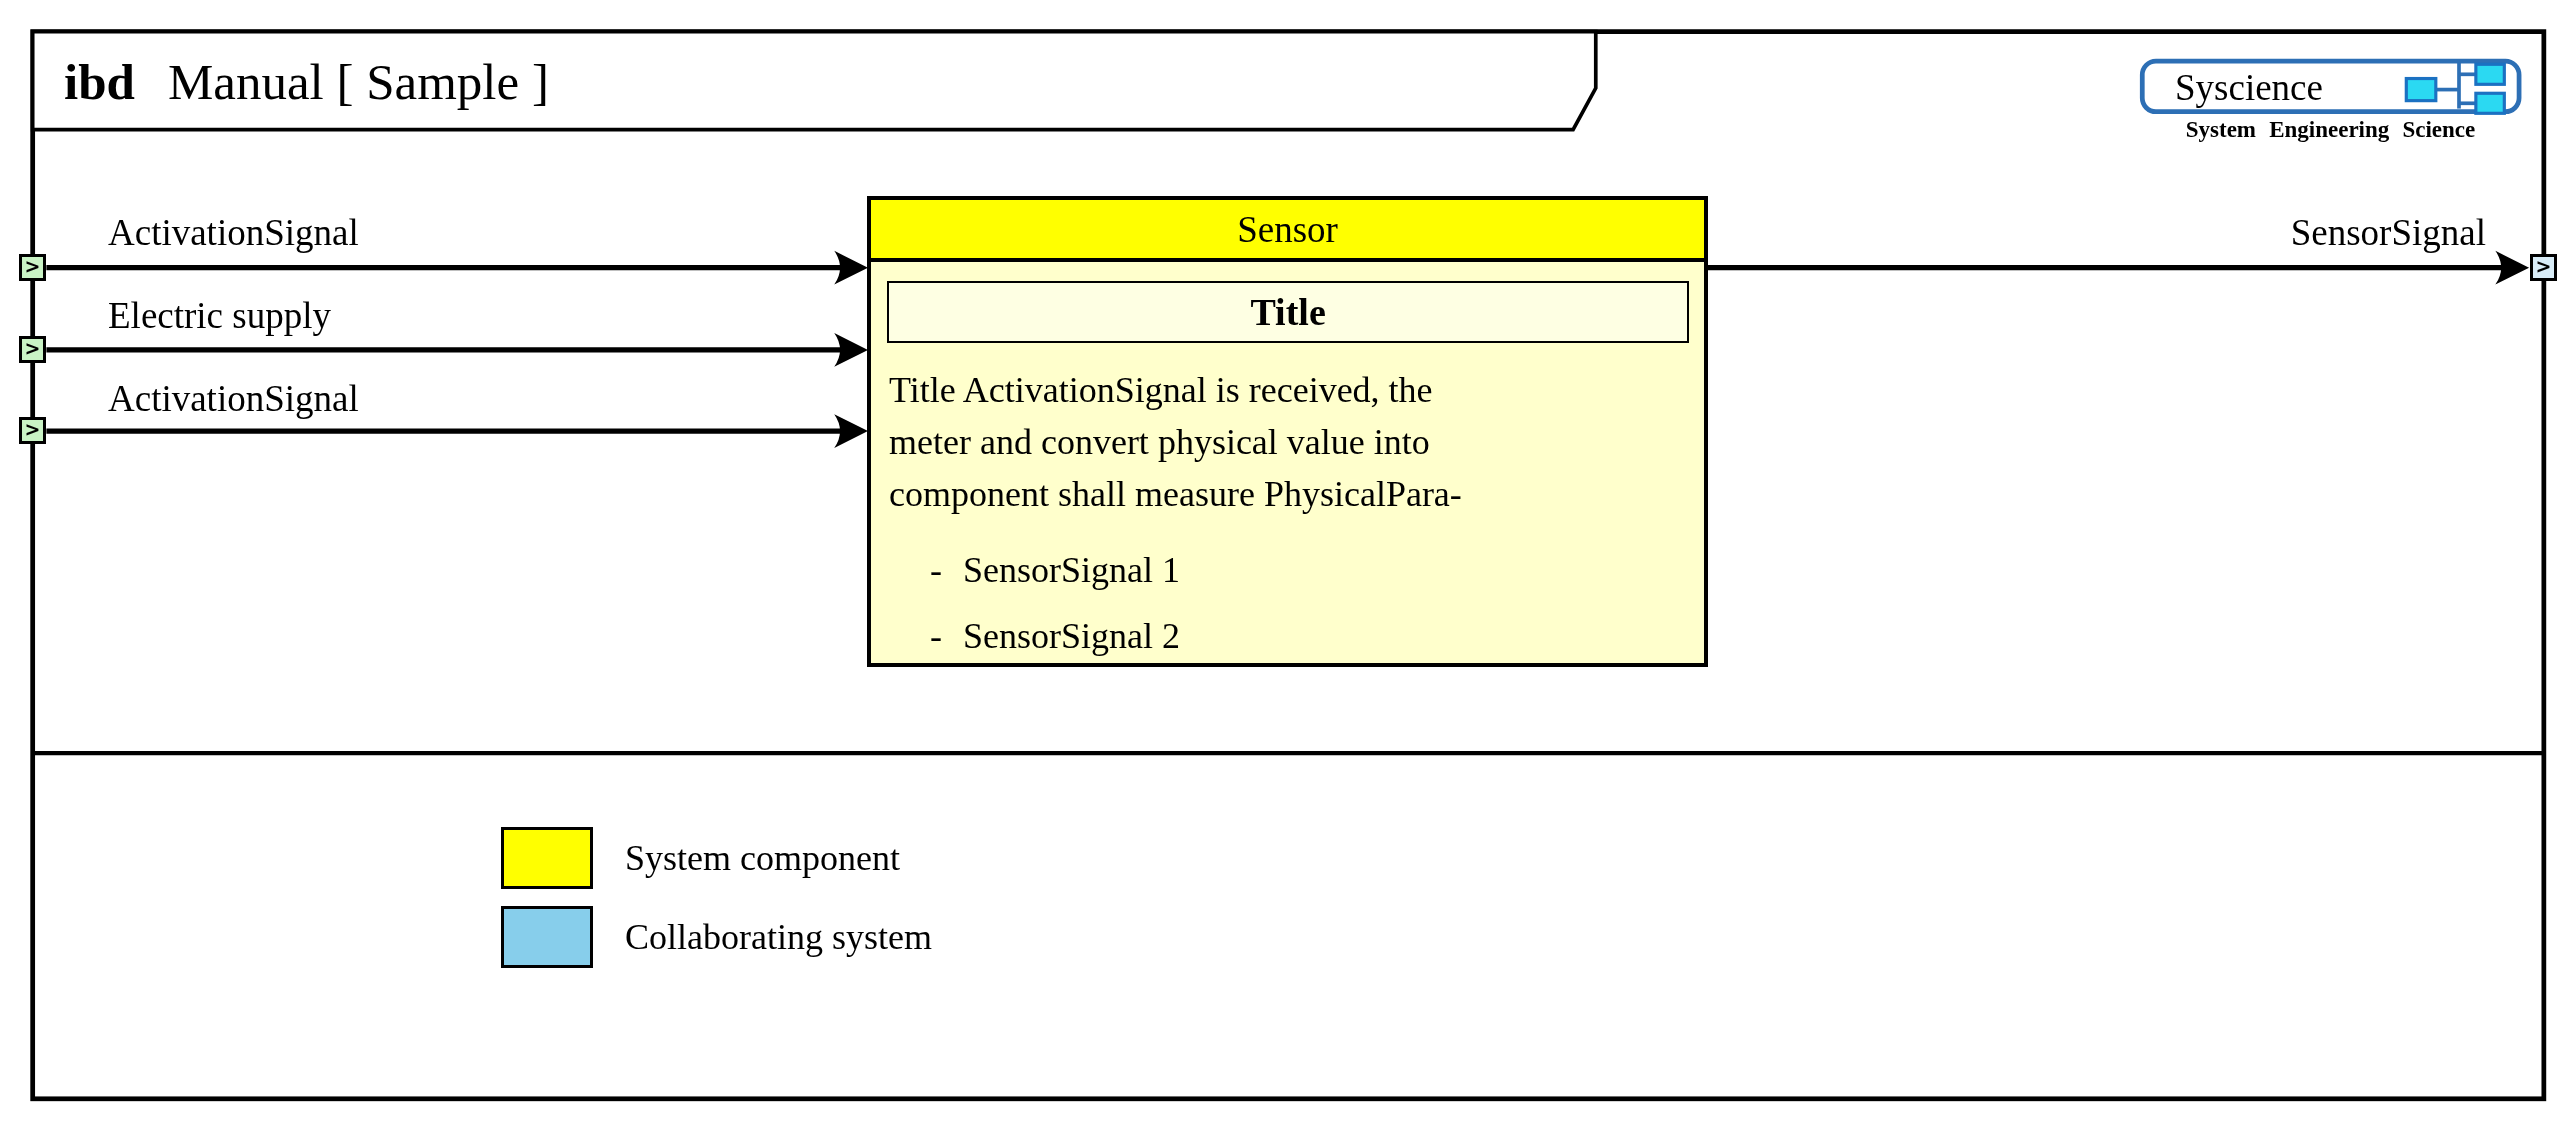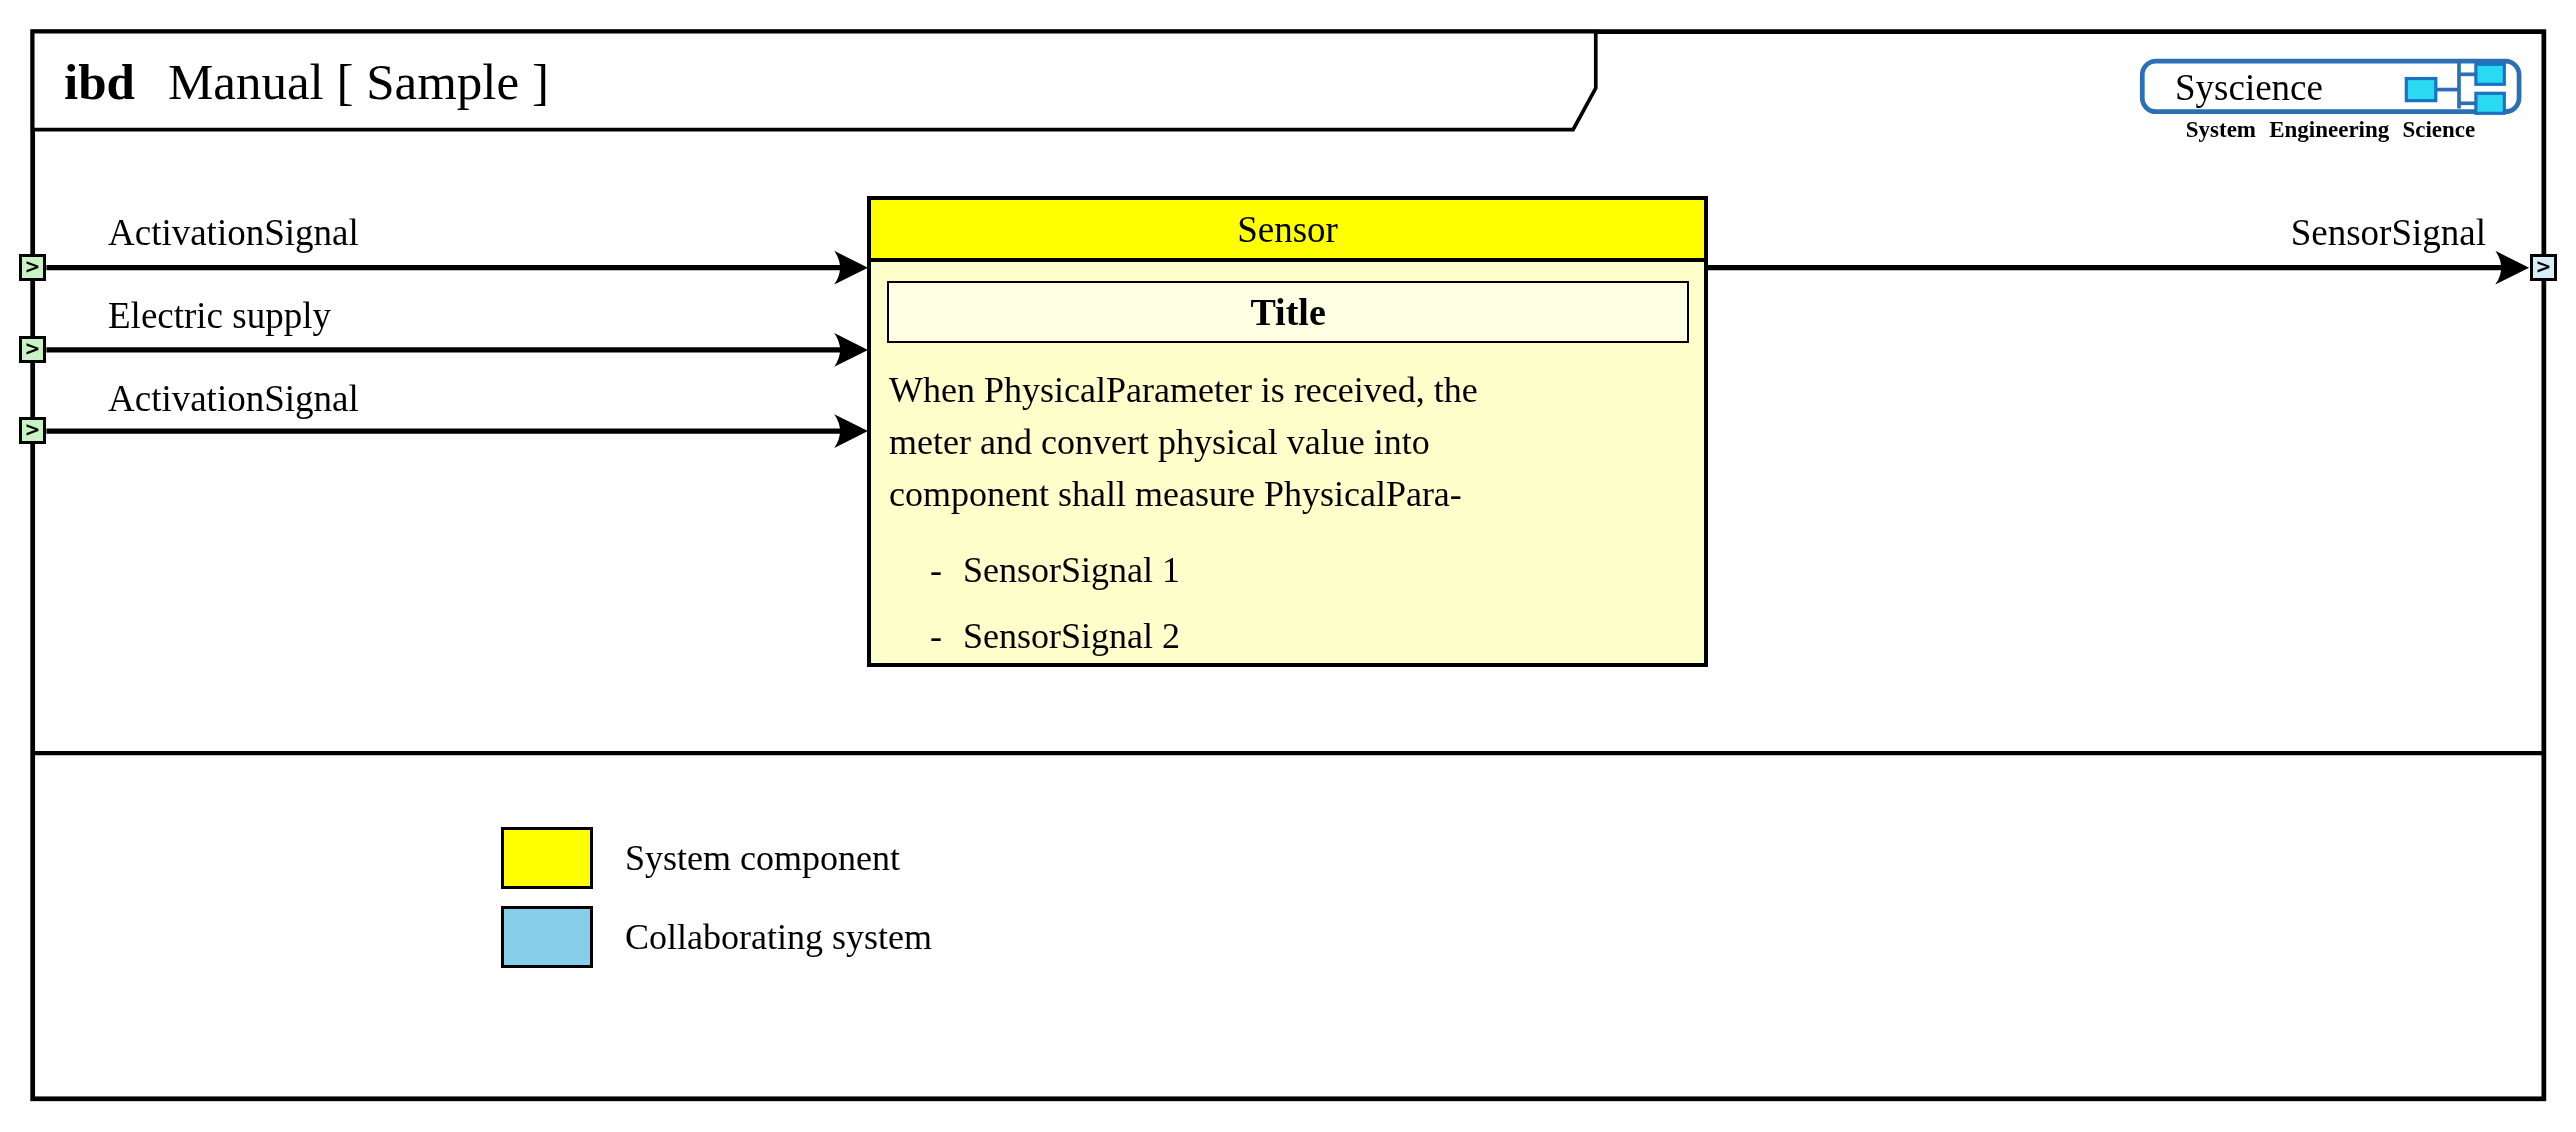--- a/index.html
+++ b/index.html
@@ -146,21 +146,21 @@
   </div>
 
   <div class="component" style="background-color: rgb(255, 255, 204);">
     <div class="component-header" style="background-color: rgb(255, 255, 0);">
       <span>Sensor</span>
     </div>
     <div class="note-title-box" style="background-color: rgb(254, 255, 227);">
       <span>Title</span>
     </div>
     <div class="note-paragraph">
-      <div class="note-line">When PhysicalParameter is received, the</div>
+      <div class="note-line">Title ActivationSignal is received, the</div>
       <div class="note-line">meter and convert physical value into</div>
       <div class="note-line">component shall measure PhysicalPara-</div>
     </div>
     <div class="note-items">
       <div class="note-item">
         <span>-</span>
         <span>SensorSignal 1</span>
       </div>
       <div class="note-item">
         <span>-</span>

